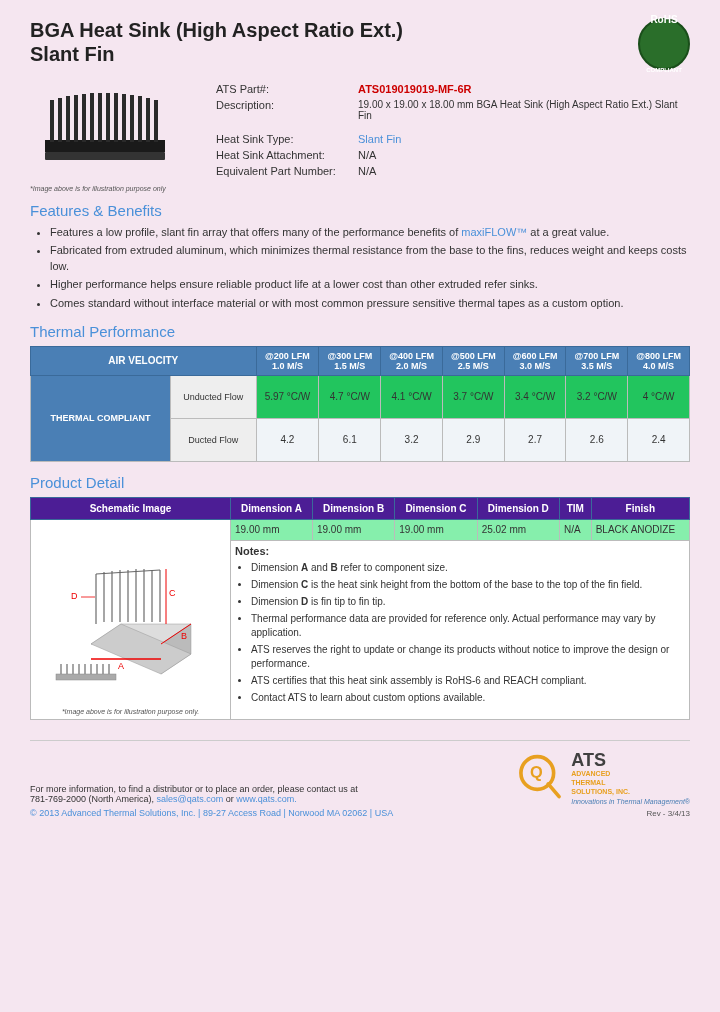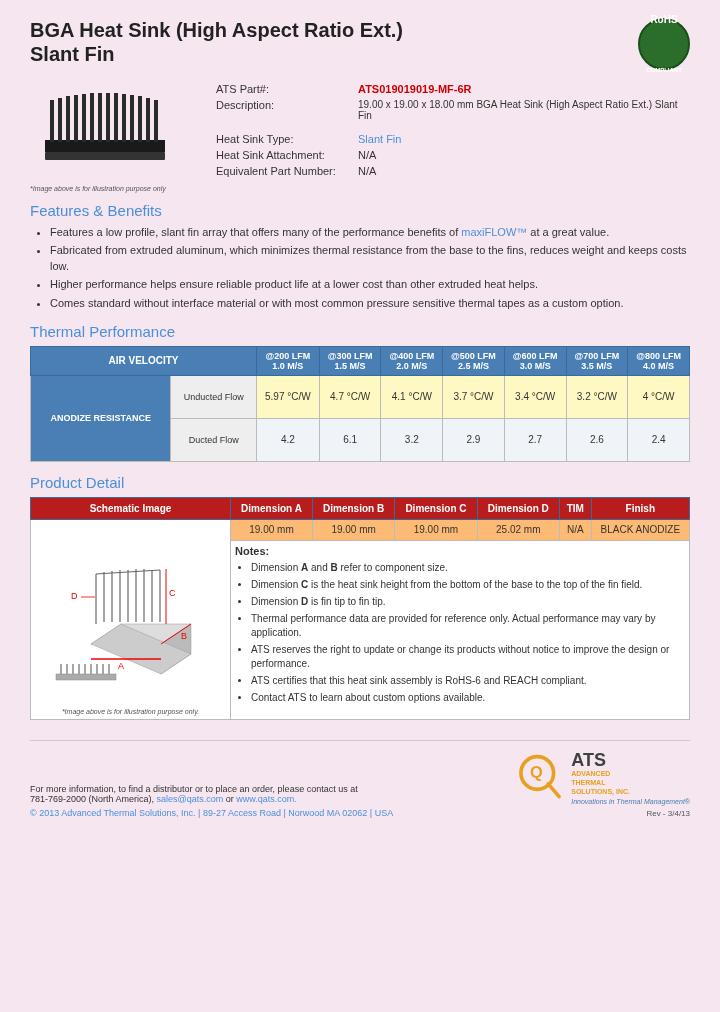--- a/index.html
+++ b/index.html
@@ -150,53 +150,52 @@
       font-size: 9px;
       font-weight: bold;
       vertical-align: middle;
       padding: 4px 6px;
     }
     .thermal-table td {
       border: 1px solid #bbb;
       text-align: center;
       padding: 3px 2px;
       font-size: 10px;
-      background: #fef9c3;
+      background: #22c55e;
     }
     .thermal-table .row-label {
       background: #eee;
       color: #333;
       font-size: 9px;
       text-align: center;
       padding: 16px 4px;
     }
     .product-detail-section {
       margin-bottom: 12px;
     }
     .detail-table {
       width: 100%;
       border-collapse: collapse;
       font-size: 10px;
     }
     .detail-table th {
-      background: #b91c1c;
+      background: #4c1d95;
       color: white;
       text-align: center;
       padding: 5px 4px;
       border: 1px solid #3a6a9a;
       font-size: 10px;
       margin-top: 19px;
     }
     .detail-table td {
       border: 1px solid #bbb;
       padding: 4px;
       vertical-align: top;
-      background: #fdba74;
-      font-size: 10px;
-      text-align: center;
+      background: #86efac;
+      font-size: 10px;
     }
     .detail-table .image-cell {
       text-align: center;
       vertical-align: middle;
       background: white;
       width: 200px;
     }
     .detail-table .notes-cell {
       text-align: left;
       background: white;
@@ -365,21 +364,21 @@
       </tbody>
         </table>
     </div>
   </div>
 
   <div class="thermal-section">
     <div class="section-title">Features &amp; Benefits</div>
     <ul class="features-list">
       <li>Features a low profile, slant fin array that offers many of the performance benefits of <span class="highlight">maxiFLOW™</span> at a great value.</li>
       <li>Fabricated from extruded aluminum, which minimizes thermal resistance from the base to the fins, reduces weight and keeps costs low.</li>
-      <li>Higher performance helps ensure reliable product life at a lower cost than other extruded heat helps.</li>
+      <li>Higher performance helps ensure reliable product life at a lower cost than other extruded refer sinks.</li>
       <li>Comes standard without interface material or with most common pressure sensitive thermal tapes as a custom option.</li>
     </ul>
   </div>
 
   <div class="thermal-section">
     <div class="section-title">Thermal Performance</div>
     <table class="thermal-table">
       <thead>
         <tr>
           <th colspan="2" class="air-velocity-header">AIR VELOCITY</th>
@@ -387,21 +386,21 @@
           <th>@300 LFM<br>1.5 M/S</th>
           <th>@400 LFM<br>2.0 M/S</th>
           <th>@500 LFM<br>2.5 M/S</th>
           <th>@600 LFM<br>3.0 M/S</th>
           <th>@700 LFM<br>3.5 M/S</th>
           <th>@800 LFM<br>4.0 M/S</th>
         </tr>
       </thead>
       <tbody>
         <tr>
-          <td class="row-header-cell" rowspan="2">ANODIZE RESISTANCE</td>
+          <td class="row-header-cell" rowspan="2">THERMAL COMPLIANT</td>
           <td class="row-label">Unducted Flow</td>
           <td>5.97 °C/W</td>
           <td>4.7 °C/W</td>
           <td>4.1 °C/W</td>
           <td>3.7 °C/W</td>
           <td>3.4 °C/W</td>
           <td>3.2 °C/W</td>
           <td>4 °C/W</td>
         </tr>
         <tr class="thermal-row-bg">

